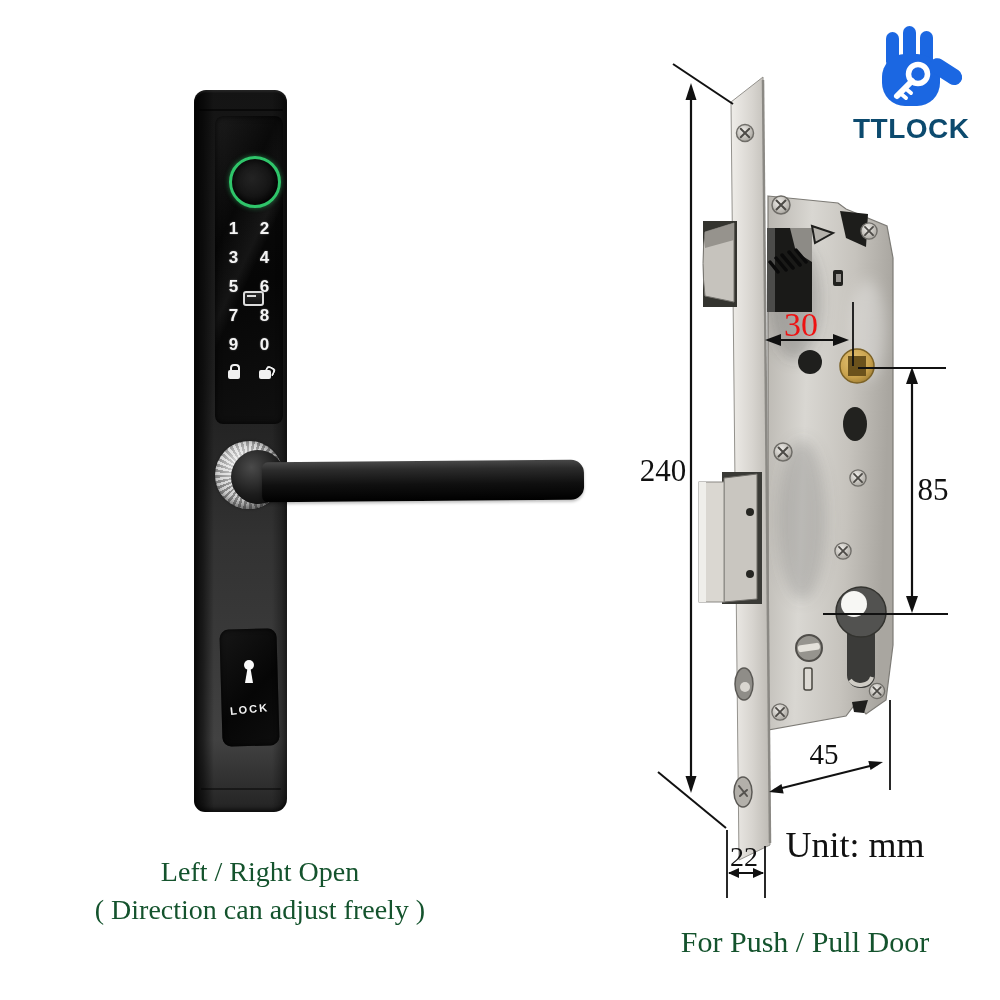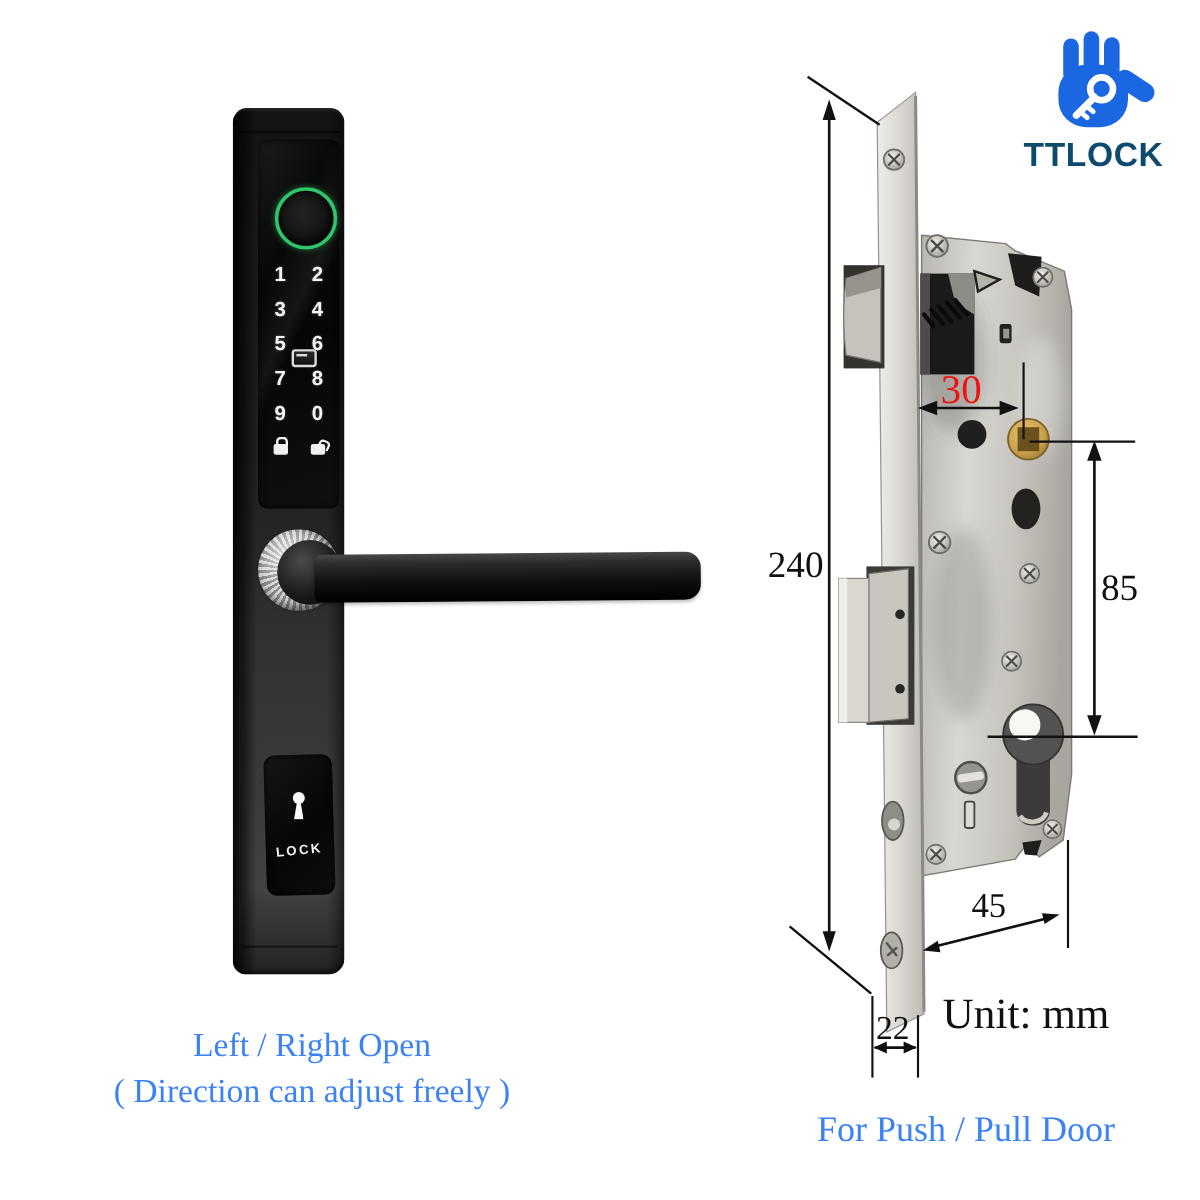--- a/index.html
+++ b/index.html
@@ -57,21 +57,21 @@
     background:linear-gradient(135deg,#161616 0%,#060606 55%,#0e0e0e 100%);
     box-shadow:inset 0 0 5px rgba(0,0,0,.9);}
   .keyhole-head{left:244px;top:660px;width:10px;height:10px;border-radius:50%;background:#fafafa;}
   .keyhole-stem{left:245px;top:668px;width:8px;height:15px;background:#fafafa;
     clip-path:polygon(32% 0,68% 0,100% 100%,0 100%);}
   .lock-word{left:221px;top:703px;width:57px;text-align:center;color:#f2f2f2;
     font-size:11px;font-weight:700;letter-spacing:2px;transform:rotate(-6deg);}
 
   
   .serif{font-family:"Liberation Serif",serif;}
-  .caption-blue{color:#3b82f6;}
+  .caption-blue{color:#14532d;}
   .cap-l1{left:110px;top:856px;width:300px;text-align:center;font-size:28px;}
   .cap-l2{left:85px;top:894px;width:350px;text-align:center;font-size:28px;}
   .cap-r{left:640px;top:925px;width:330px;text-align:center;font-size:30px;}
 
   
   .brand-text{left:853px;top:113px;width:112px;text-align:center;color:#0c4a6e;
     font-size:28px;font-weight:700;letter-spacing:0.5px;}
   .brand-svg{left:872px;top:24px;}
 
   .diagram-svg{left:0;top:0;}

